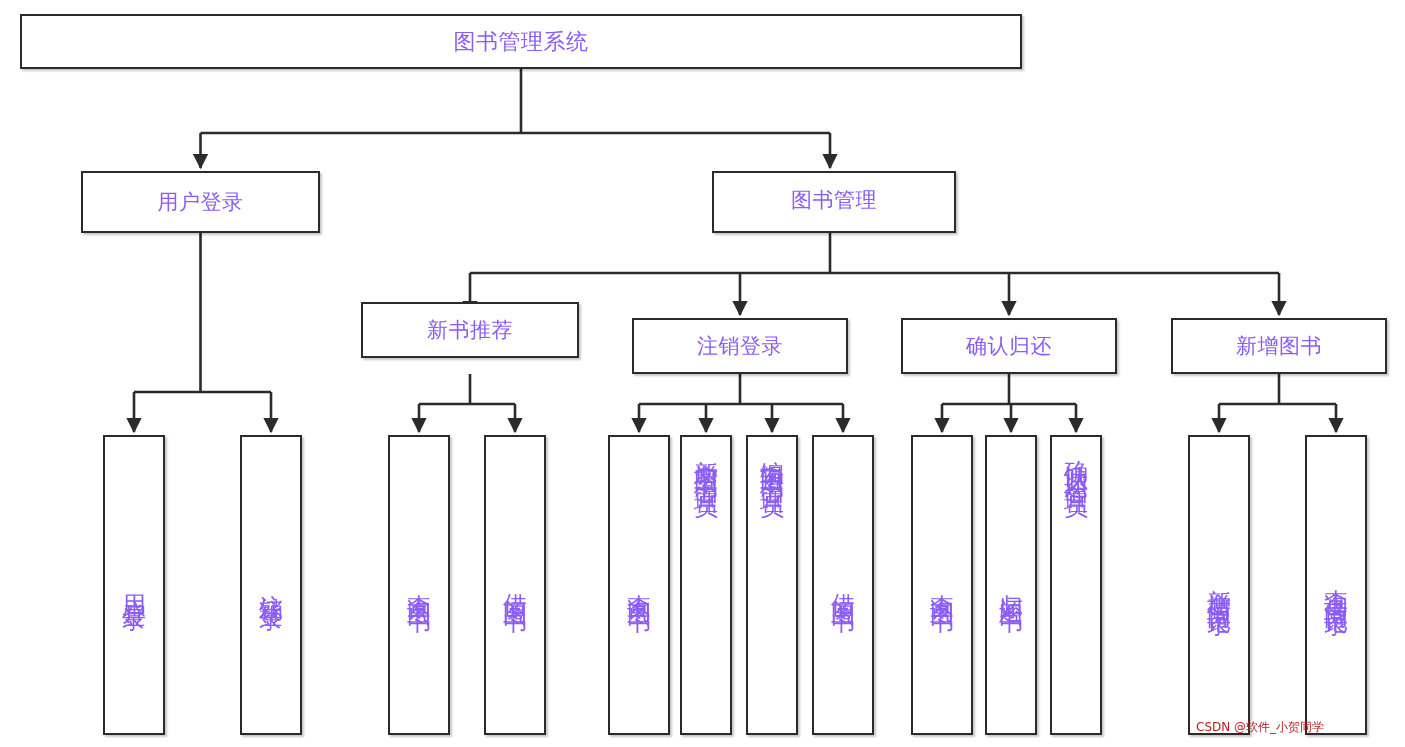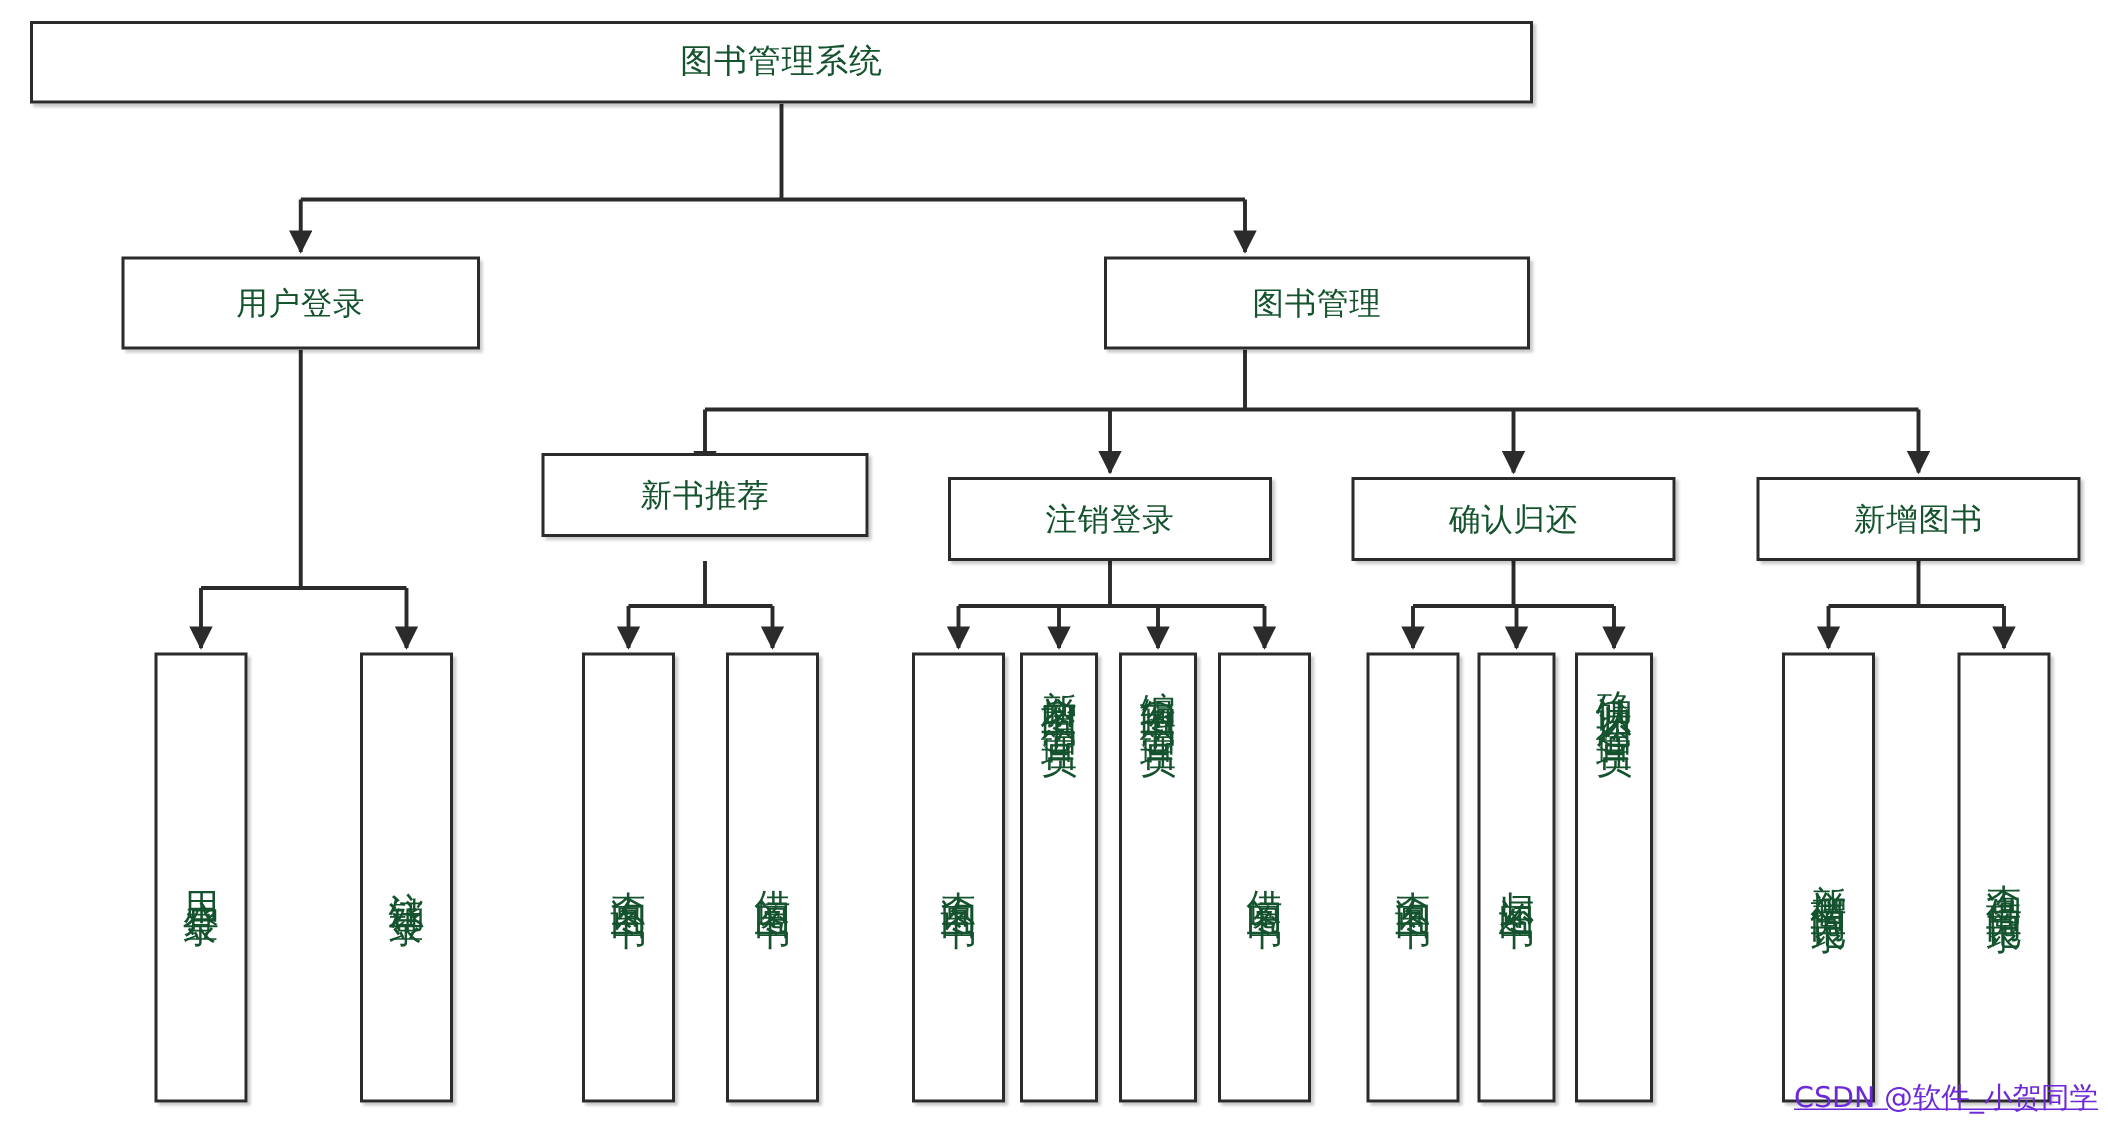--- a/index.html
+++ b/index.html
@@ -28,21 +28,21 @@
   }
   .node {
     position: absolute;
     box-sizing: border-box;
     background: #ffffff;
     border: 2.5px solid #2b2b2b;
     box-shadow: 2px 2px 2px rgba(0,0,0,0.22);
     display: flex;
     align-items: center;
     justify-content: center;
-    color: #14532d;
+    color: #8b5cf6;
   }
   .node .label {
     display: block;
     text-align: center;
     line-height: 1.18;
     white-space: pre;
   }
   
   .node.horiz .label {
     font-size: 21px;
@@ -67,25 +67,24 @@
     white-space: nowrap;
   }
   .node.vert.centered {
     align-items: center;
   }
   .node.vert.centered .label {
     padding-top: 0;
   }
   .watermark {
     position: absolute;
-    font-size: 19px;
-    color: #6d28d9;
+    font-size: 12px;
+    color: #b91c1c;
     white-space: nowrap;
     user-select: none;
-    text-decoration: underline;
   }
 </style>
 </head>
 <body>
 
 <div id="canvas">
 
   <svg id="edges" viewBox="0 0 1405 747" xmlns="http://www.w3.org/2000/svg">
     <defs>
       <marker id="arrow" viewBox="0 0 10 10" refX="9.2" refY="5" markerWidth="6" markerHeight="6" orient="auto-start-reverse">
@@ -129,21 +128,21 @@
       </g>
   </svg>
 
   <div id="nodes-layer">
       <div class="node horiz root" style="left: 20px; top: 14px; width: 1002px; height: 55px;">
         <span class="label">图书管理系统</span>
       </div>
       <div class="node horiz" style="left: 81px; top: 171px; width: 239px; height: 62px;">
         <span class="label">用户登录</span>
       </div>
-      <div class="node horiz" style="left: 736px; top: 171px; width: 284px; height: 62px;">
+      <div class="node horiz" style="left: 712px; top: 171px; width: 244px; height: 62px; font-family: Liberation Mono, monospace;">
         <span class="label">图书管理</span>
       </div>
       <div class="node horiz" style="left: 361px; top: 302px; width: 218px; height: 56px;">
         <span class="label">新书推荐</span>
       </div>
       <div class="node horiz" style="left: 632px; top: 318px; width: 216px; height: 56px;">
         <span class="label">注销登录</span>
       </div>
       <div class="node horiz" style="left: 901px; top: 318px; width: 216px; height: 56px;">
         <span class="label">确认归还</span>

